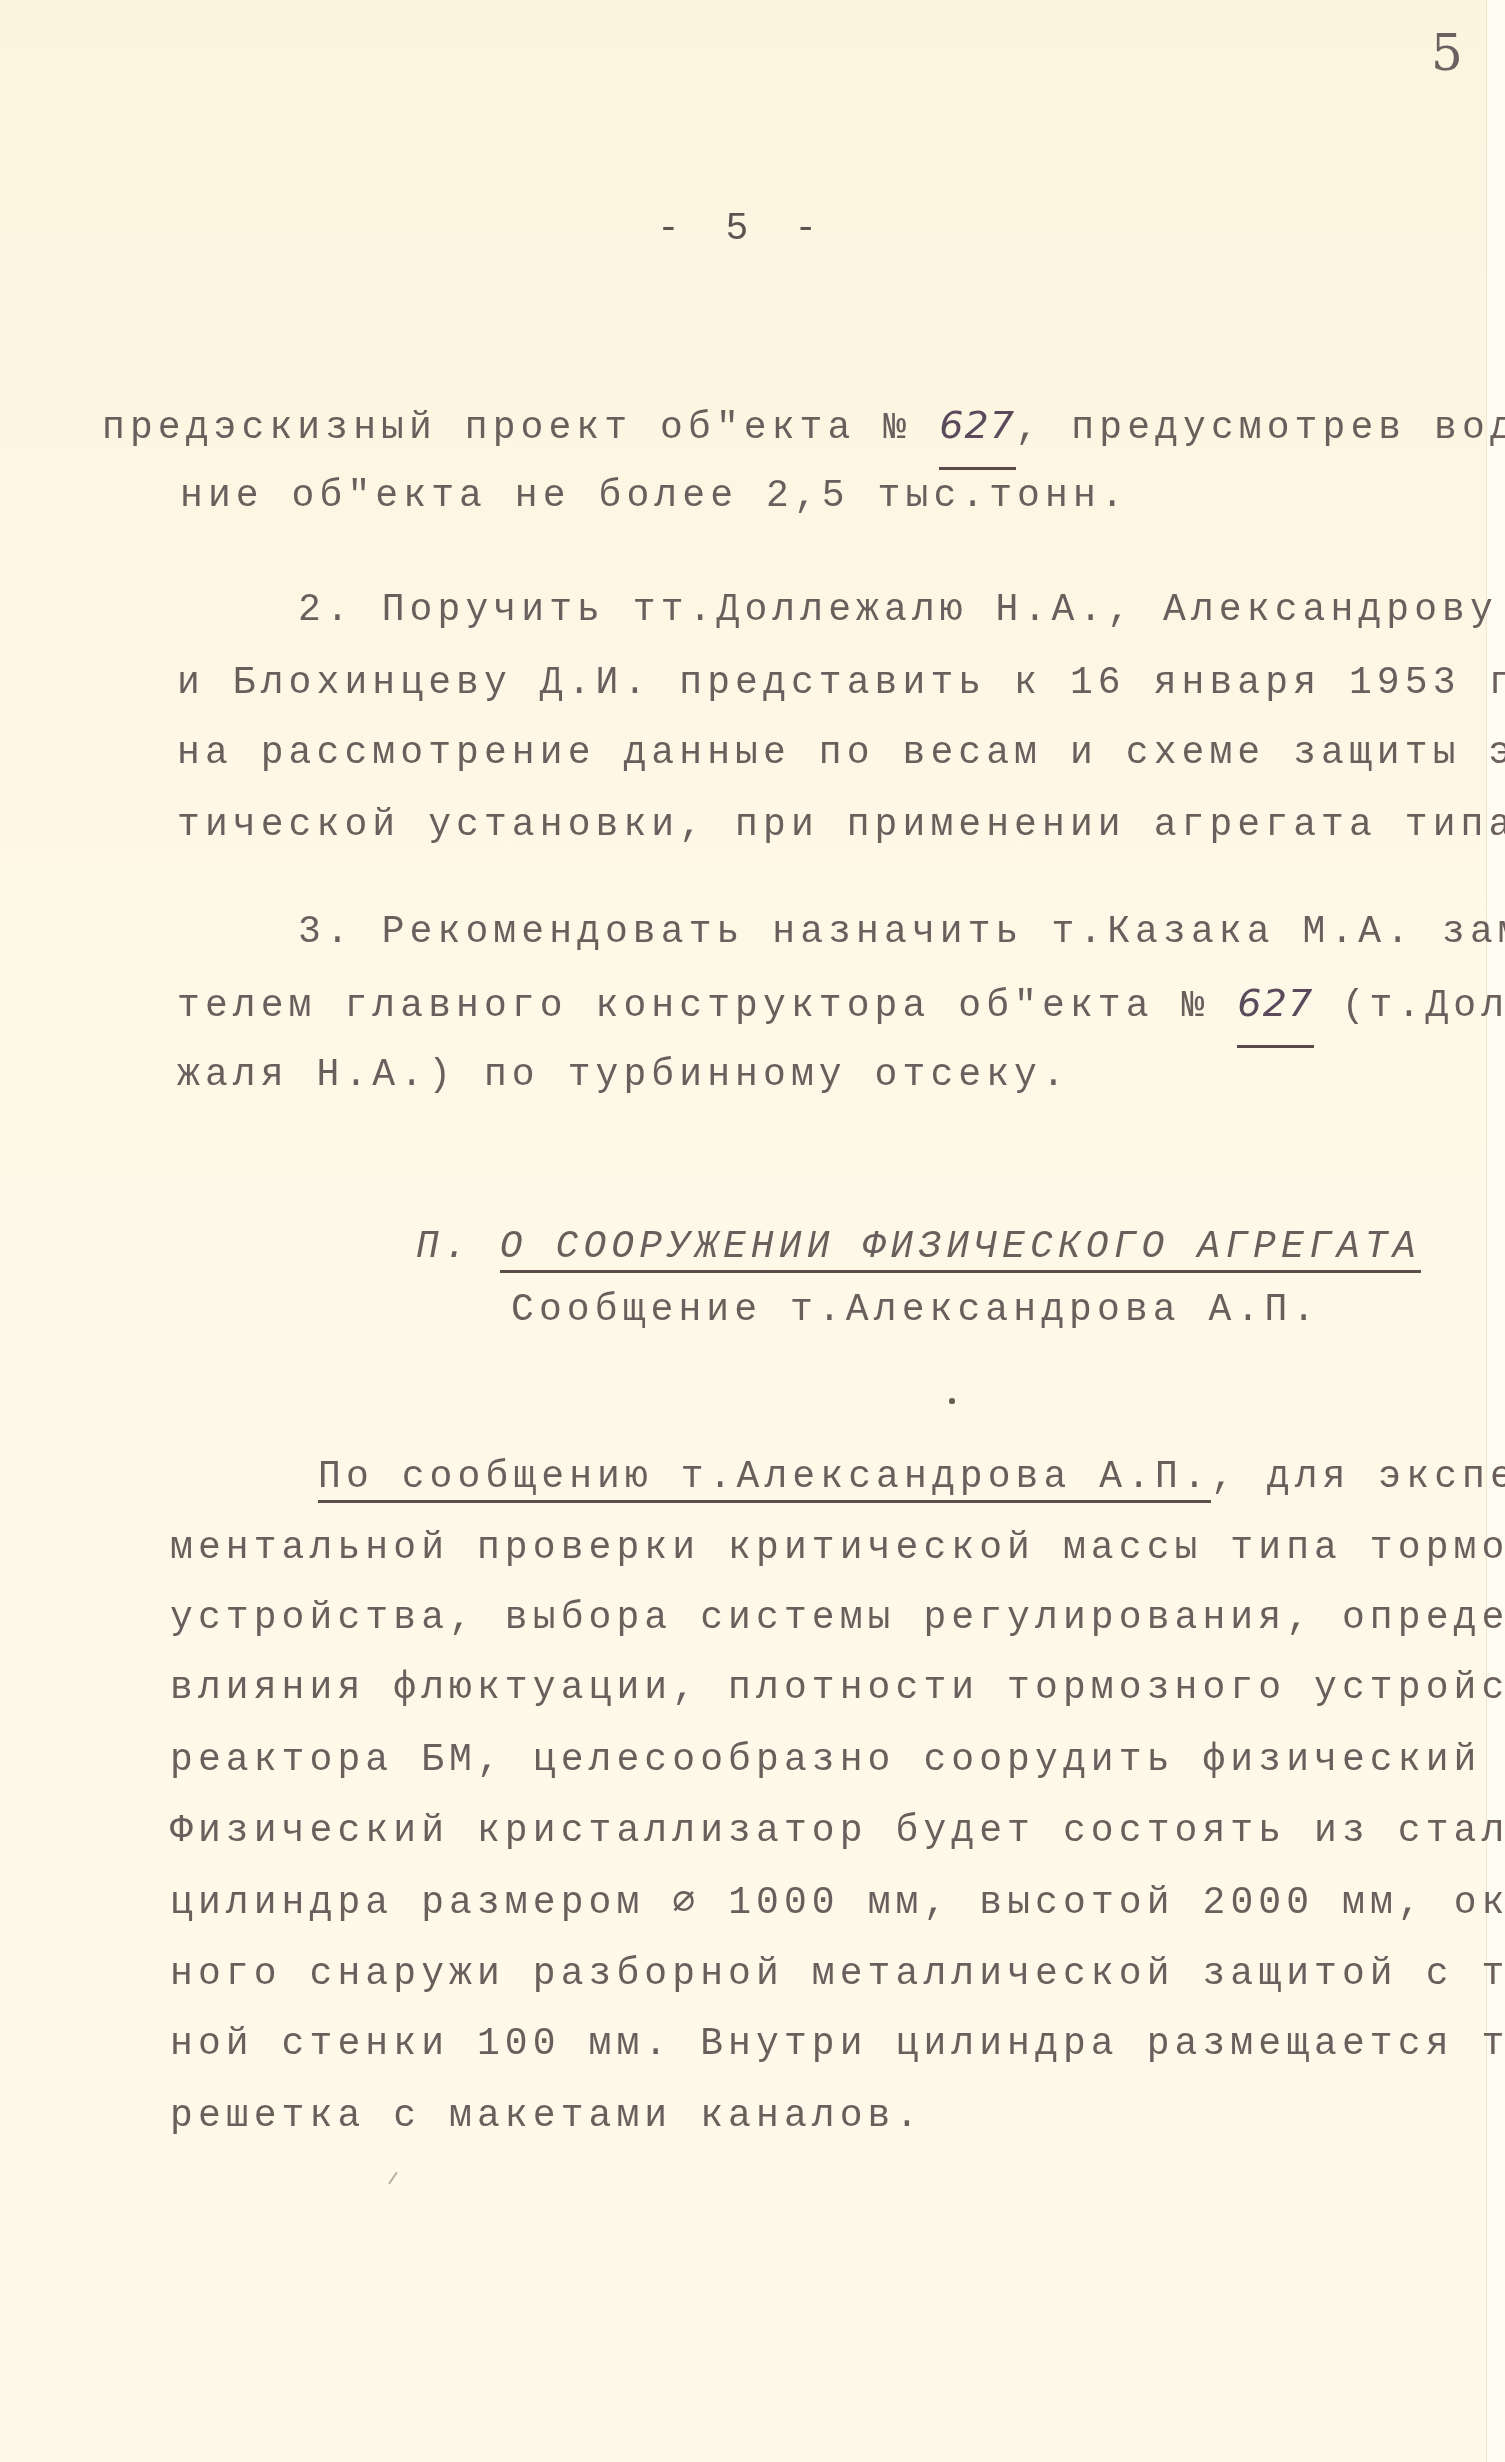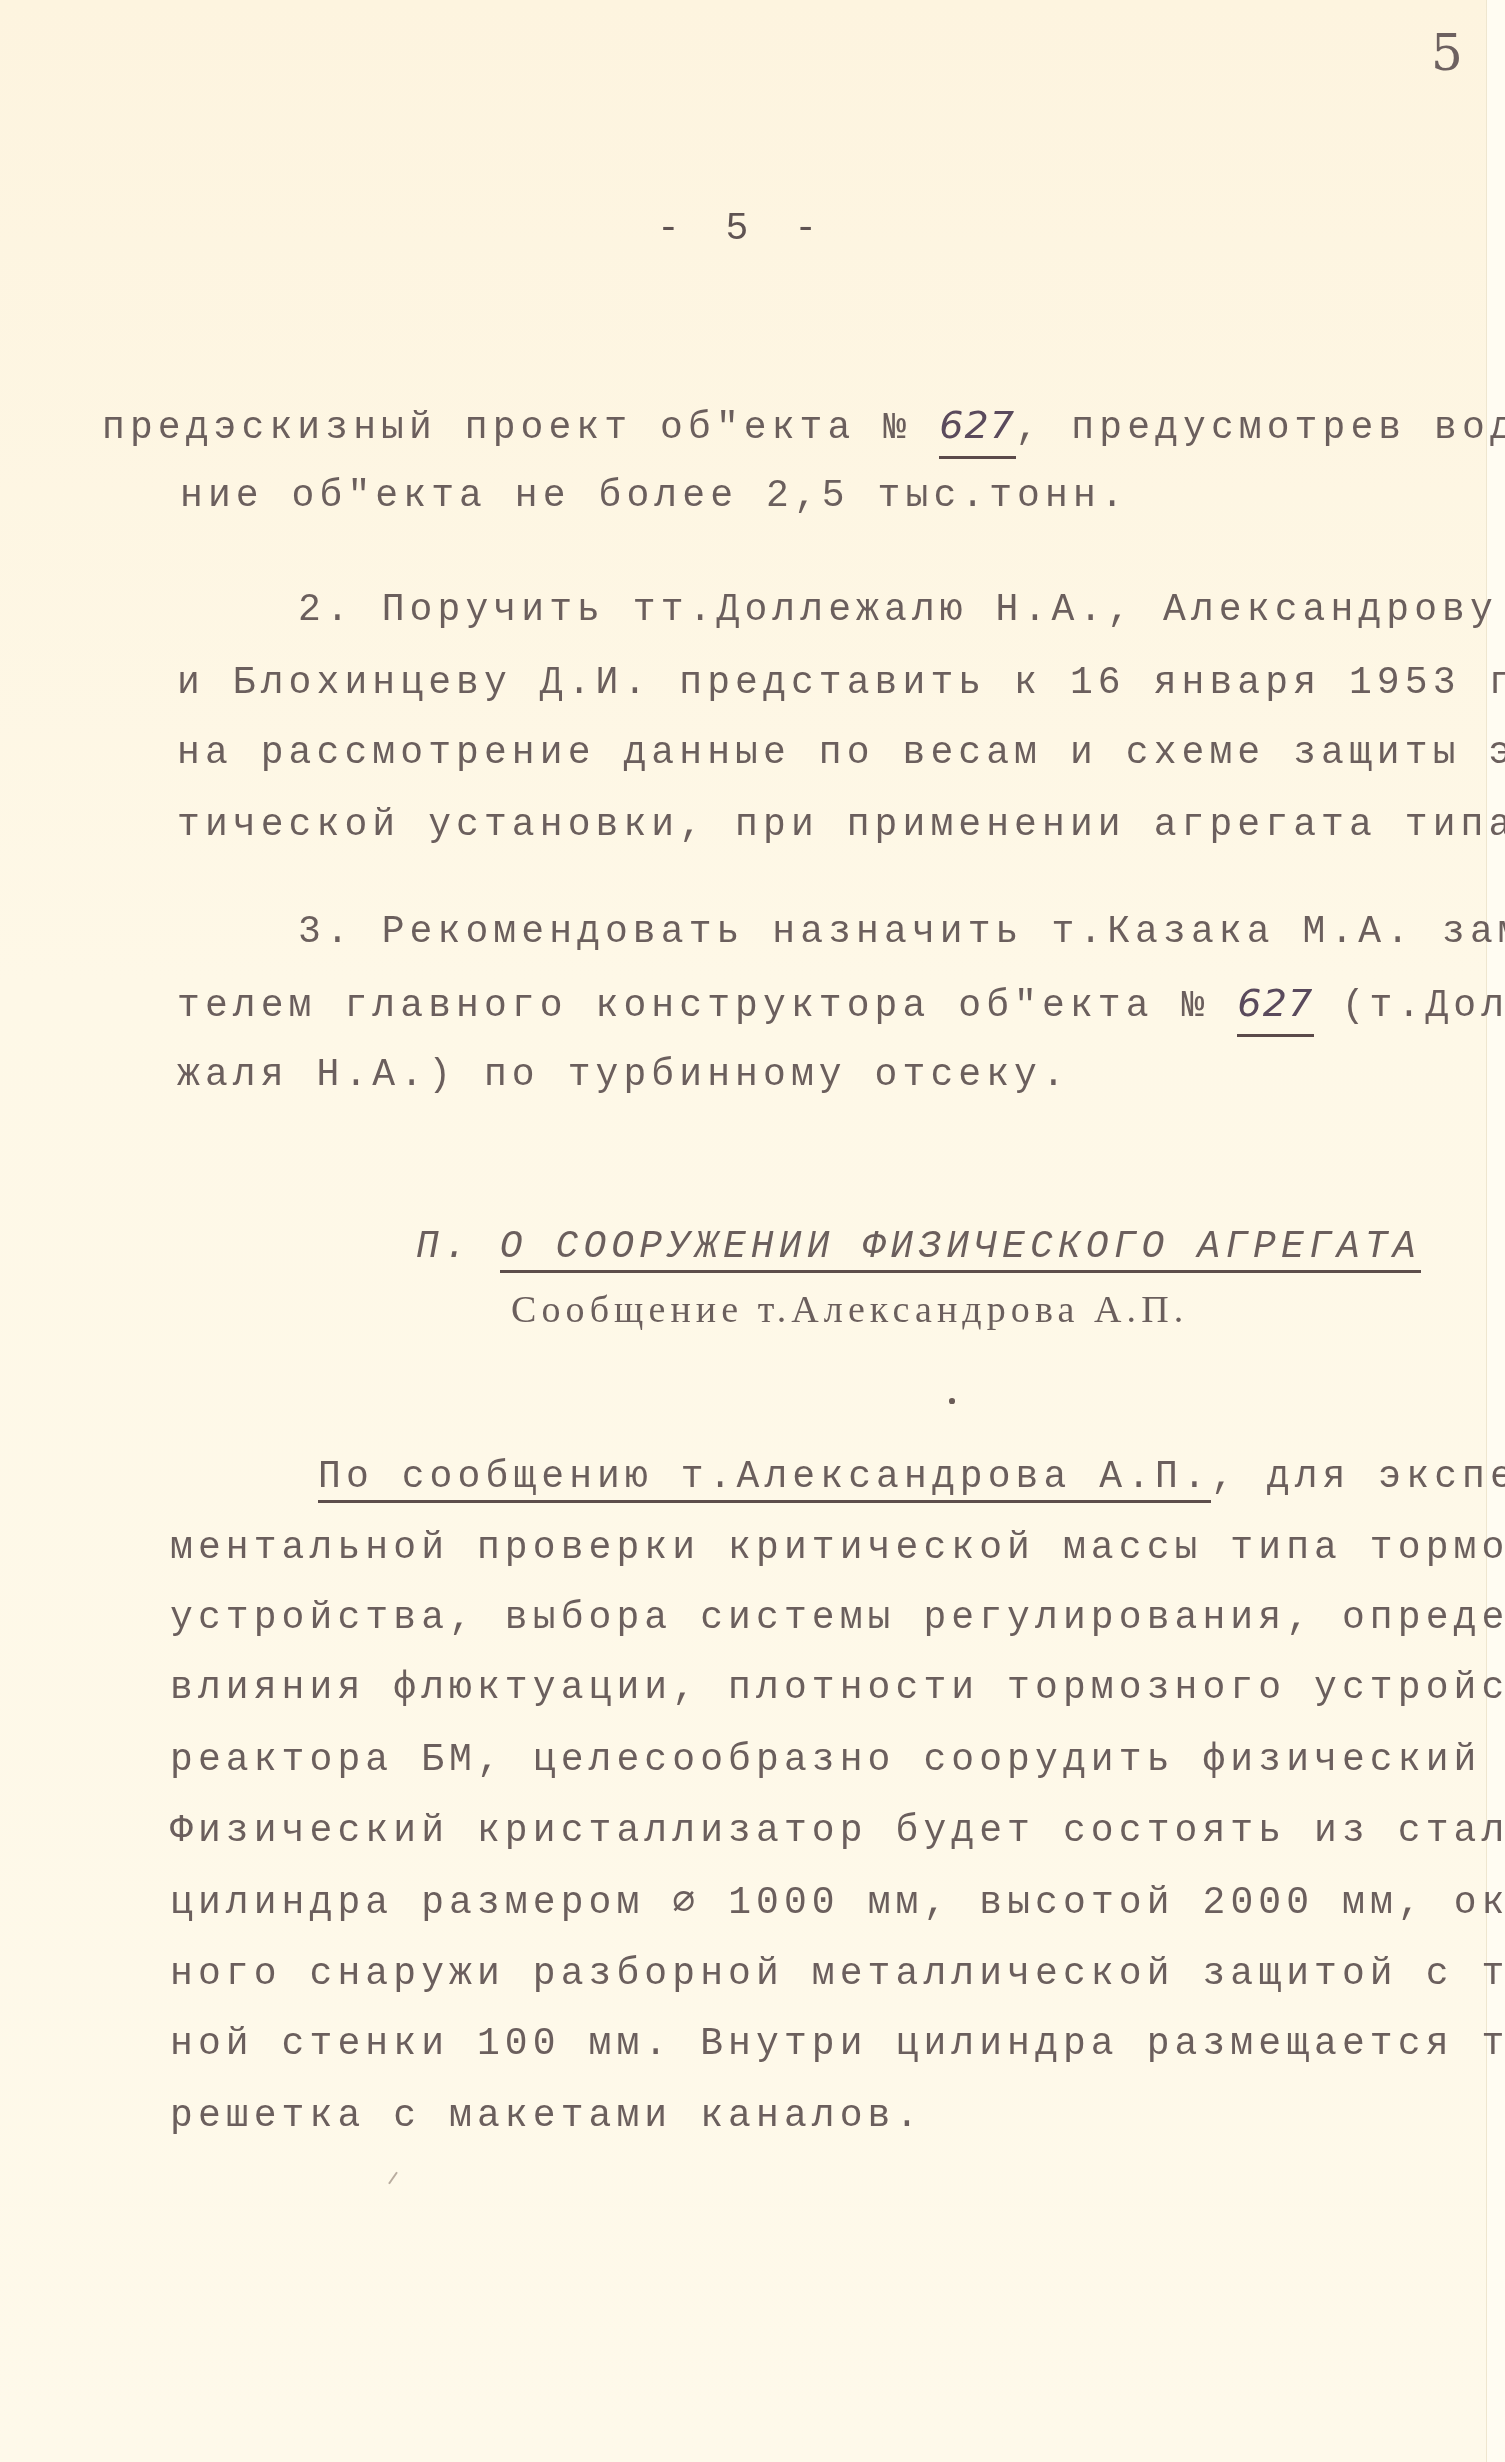--- a/index.html
+++ b/index.html
@@ -28,21 +28,21 @@
   .hand {
     font-family: "DejaVu Sans", sans-serif;
     font-style: italic;
     color: #5a4a5c;
     position: relative;
     display: inline-block;
     letter-spacing: 1.3px;
   }
   .hand-ul {
     border-bottom: 3.2px solid #5b4a4a;
-    padding-bottom: 8px;
+    padding-bottom: 19px;
   }
   .ul { border-bottom: 3.2px solid #5d4e4b; padding-bottom: 1.9px; }
   .pageno-hand {
     position: absolute; left: 1431px; top: 24px;
     font-family: "DejaVu Serif", serif; font-size: 50px; color: #6d6160;
   }
   .pageno {
     position: absolute; left: 657px; top: 207px;
     font-size: 38px; letter-spacing: 11.5px; color: #5f5352;
   }
@@ -70,21 +70,21 @@
 <div class="line" style="left:298px; top:587px;">2. Поручить тт.Доллежалю Н.А., Александрову А.П.,</div>
 <div class="line" style="left:177px; top:660px;">и Блохинцеву Д.И. представить к 16 января 1953 года</div>
 <div class="line" style="left:177px; top:730px;">на рассмотрение данные по весам и схеме защиты энерге-</div>
 <div class="line" style="left:177px; top:802px;">тической установки, при применении агрегата типа БМ.</div>
 
 <div class="line" style="left:298px; top:909px;">3. Рекомендовать назначить т.Казака М.А. замести-</div>
 <div class="line" style="left:177px; top:981px;"><span>телем главного конструктора об"екта № </span><span class="hand hand-ul">627</span><span> (т.Долле-</span></div>
 <div class="line" style="left:177px; top:1052px;">жаля Н.А.) по турбинному отсеку.</div>
 
 <div class="line" style="left:416px; top:1224px;font-style:italic;"><span>П.</span> <span class="ul">О СООРУЖЕНИИ ФИЗИЧЕСКОГО АГРЕГАТА</span></div>
-<div class="line" style="left:511px; top:1287px;font-family:Liberation Serif, serif;">Сообщение т.Александрова А.П.</div>
+<div class="line" style="left:511px; top:1287px;">Сообщение т.Александрова А.П.</div>
 
 <div class="dot"></div>
 
 <div class="line" style="left:318px; top:1454px;"><span class="ul">По сообщению т.Александрова А.П.</span><span>, для экспери-</span></div>
 <div class="line" style="left:170px; top:1525px;">ментальной проверки критической массы типа тормозного</div>
 <div class="line" style="left:170px; top:1595px;">устройства, выбора системы регулирования, определения</div>
 <div class="line" style="left:170px; top:1665px;">влияния флюктуации, плотности тормозного устройства</div>
 <div class="line" style="left:170px; top:1737px;">реактора БМ, целесообразно соорудить физический агрегат</div>
 <div class="line" style="left:170px; top:1808px;">Физический кристаллизатор будет состоять из стального</div>
 <div class="line" style="left:170px; top:1880px;">цилиндра размером ∅ 1000 мм, высотой 2000 мм, окружен-</div>

